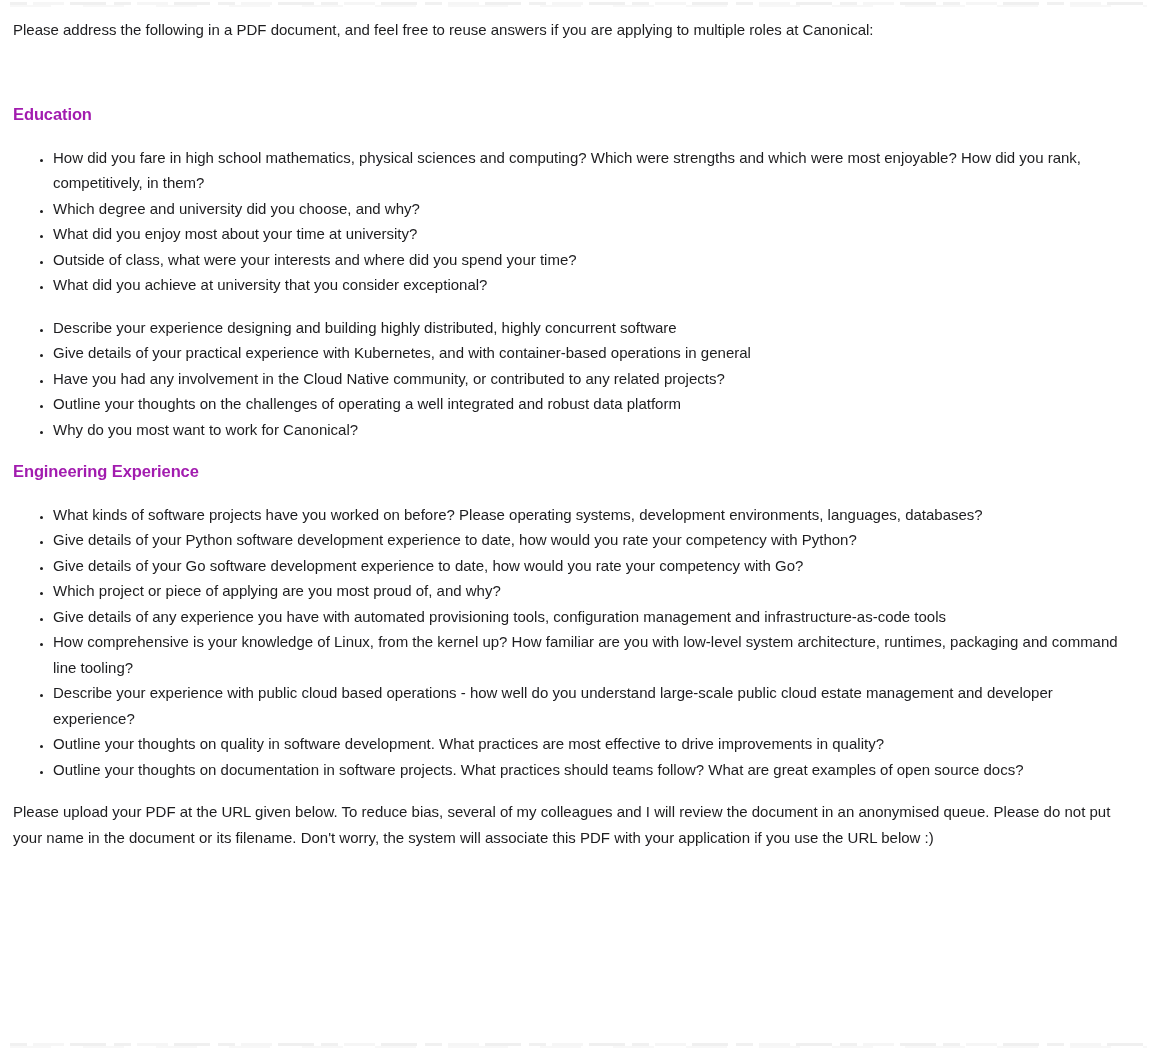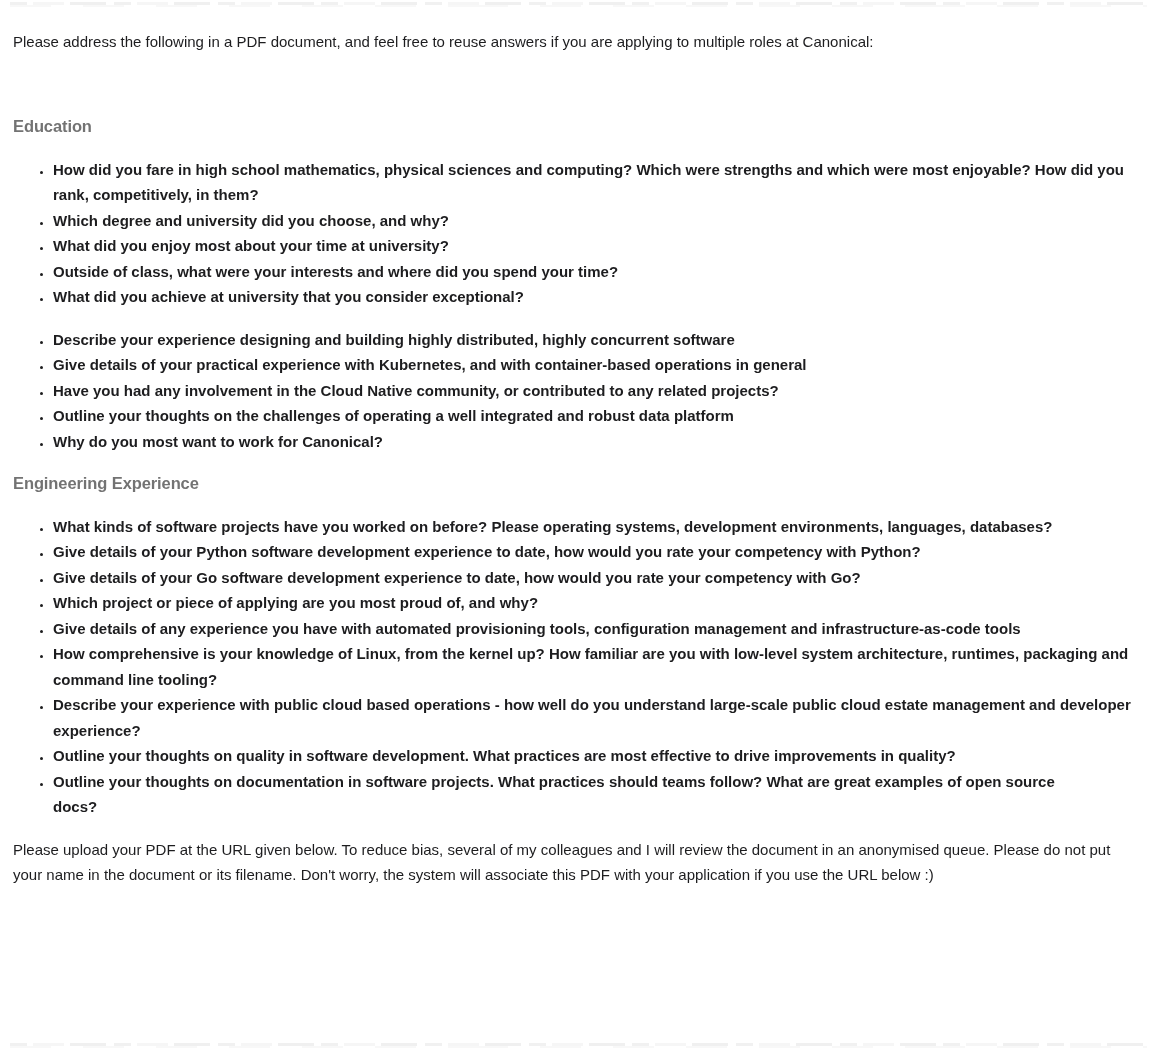--- a/index.html
+++ b/index.html
@@ -13,32 +13,32 @@
     overflow: hidden;
     position: relative;
     color: #1d1d1f;
     font-family: "Liberation Sans", "DejaVu Sans", sans-serif;
     font-size: 15px;
     line-height: 25.5px;
   }
   .content {
     box-sizing: border-box;
     height: 100%;
-    padding: 12px 13px;
+    padding: 0 13px;
     overflow: hidden; 
   }
   p, h3, ul { margin: 17px 0; }
   h3 {
     font-size: 16.5px;
     line-height: 25.5px;
     font-weight: 700;
-    color: #737373;
+    color: #a21caf;
     letter-spacing: -0.1px;
   }
-  ul { padding-left: 40px; list-style-type: disc; font-weight: bold; }
+  ul { padding-left: 40px; list-style-type: disc; }
   li { padding-left: 0; }
   li::marker { color: #1d1d1f; font-size: 0.72em; }
   .li-docs { max-width: 1030px; }
   .spacer { height: 25.5px; margin: 17px 0; }
   .clipped-row {
     position: absolute;
     left: 10px;
     right: 4px;
     height: 9px;
     opacity: 0.55;

